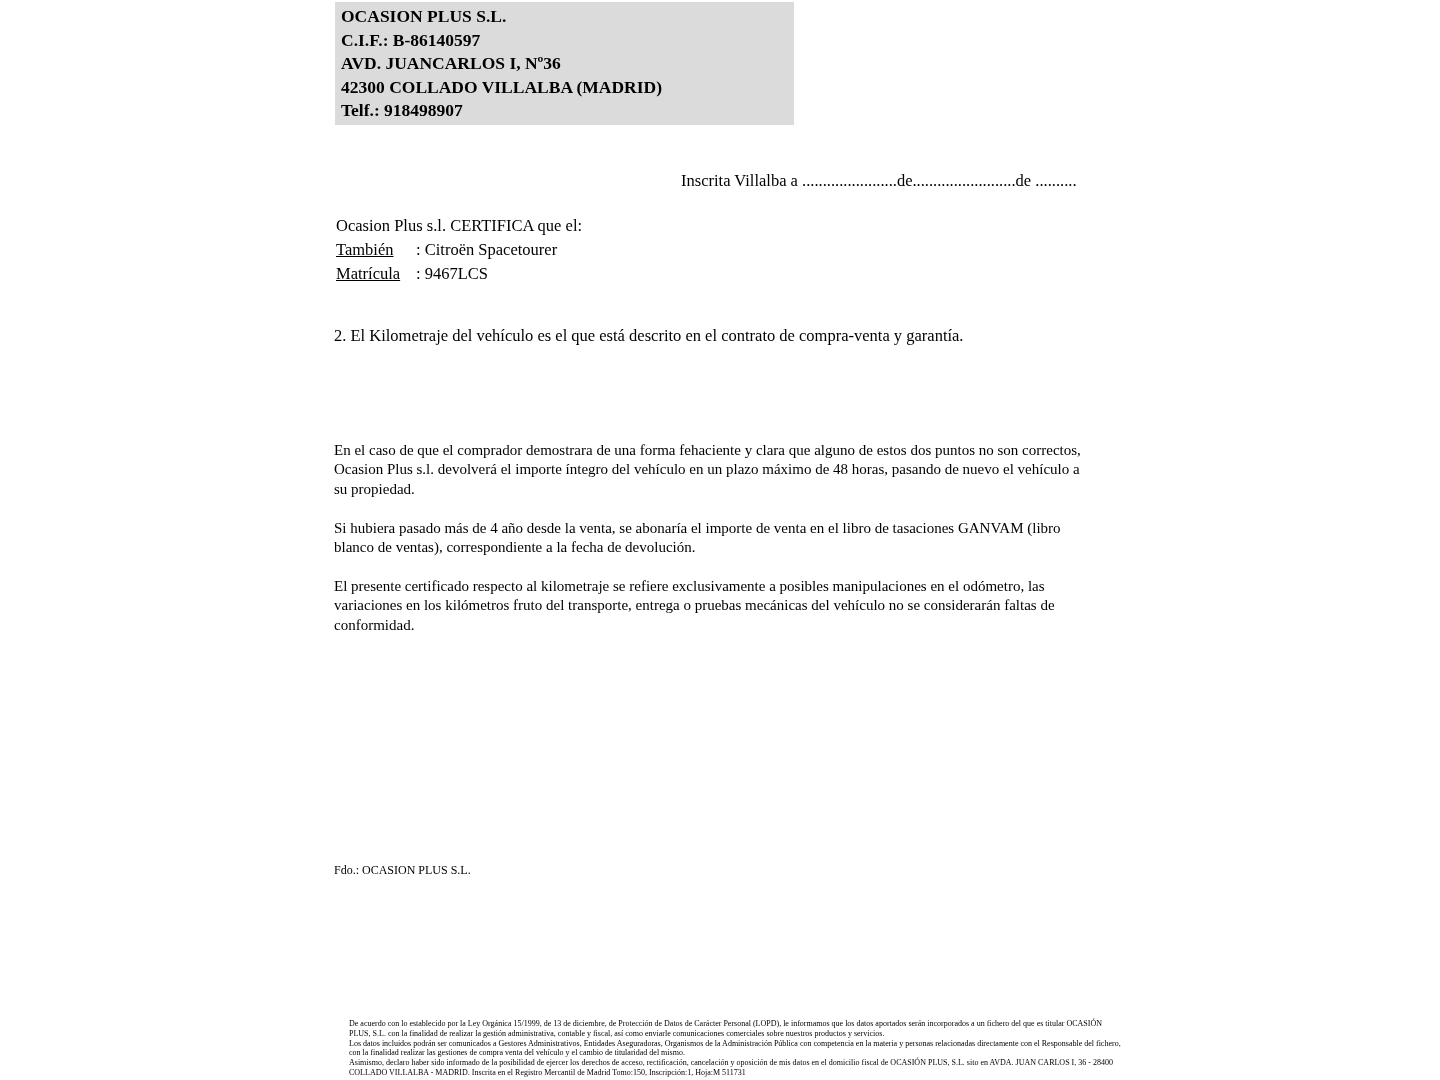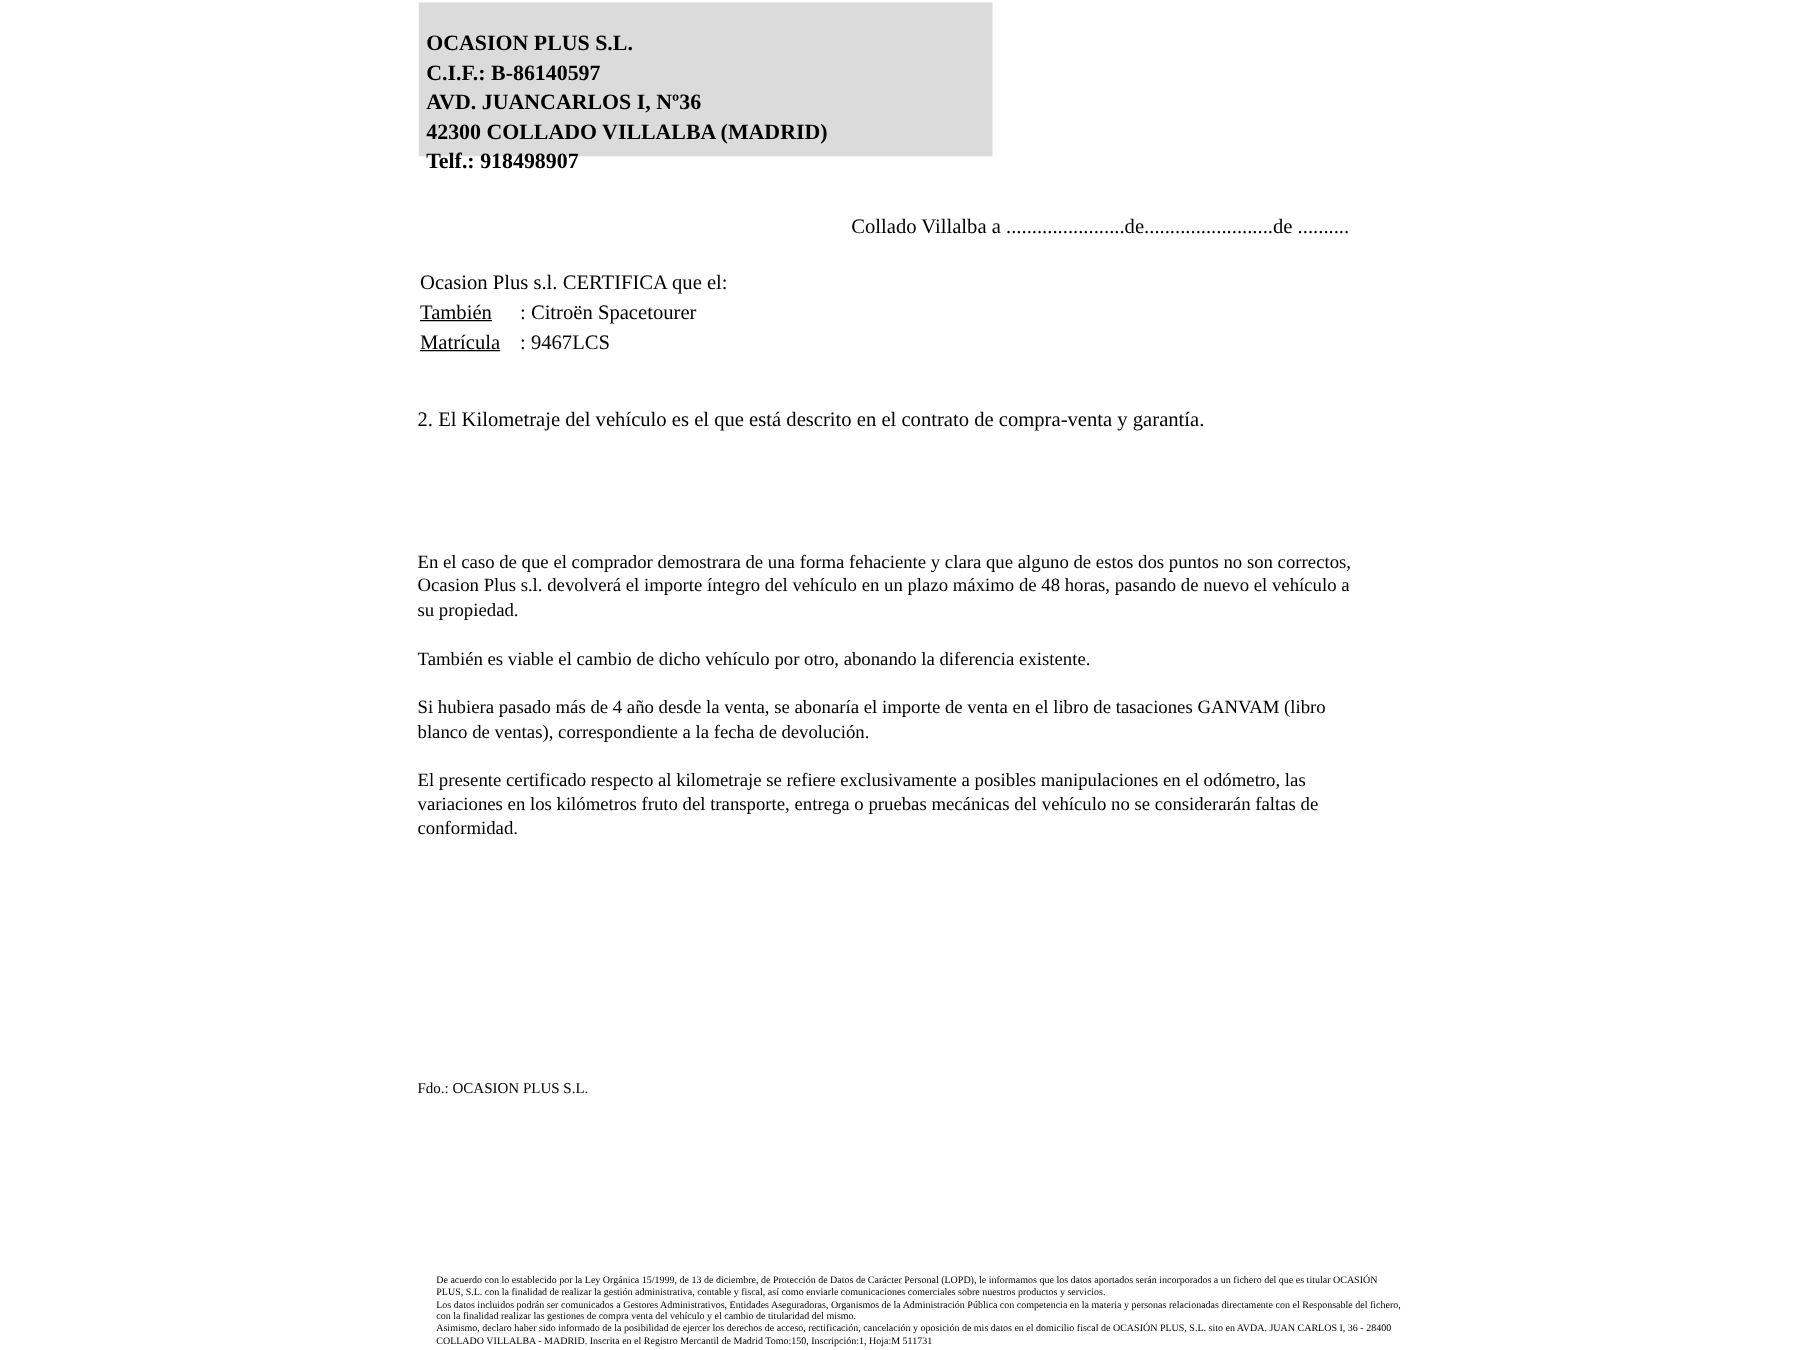--- a/index.html
+++ b/index.html
@@ -13,21 +13,21 @@
     font-family: "Liberation Serif", serif;
     overflow: hidden;
   }
   .header-box {
     position: absolute;
     left: 335px;
     top: 2px;
     width: 459px;
     height: 123px;
     background: #dbdbdb;
-    padding: 21px 8px 0 6px;
+    padding: 3px 8px 0 6px;
     font-weight: bold;
     font-size: 17.5px;
     line-height: 23.6px;
   }
   .date-line {
     position: absolute;
     left: 681px;
     top: 171px;
     font-size: 16.5px;
     white-space: nowrap;
@@ -82,39 +82,38 @@
 <div class="page">
 
   <div class="header-box">
     <div>OCASION PLUS S.L.</div>
     <div>C.I.F.: B-86140597</div>
     <div>AVD. JUANCARLOS I, Nº36</div>
     <div>42300 COLLADO VILLALBA (MADRID)</div>
     <div>Telf.: 918498907</div>
   </div>
 
-  <div class="date-line">Collado Villalba a .......................de.........................de ..........</div>
+  <div class="date-line">Inscrita Villalba a .......................de.........................de ..........</div>
 
   <div class="certify">
     <div>Ocasion Plus s.l. CERTIFICA que el:</div>
     <div class="field-row">
       <span class="field-label"><span class="u">También</span></span><span>: Citroën Spacetourer</span>
     </div>
     <div class="field-row">
       <span class="field-label"><span class="u">Matrícula</span></span><span>: 9467LCS</span>
     </div>
   </div>
 
   <div class="points">
     <div class="point">2. El Kilometraje del vehículo es el que está descrito en el contrato de compra-venta y garantía.</div>
   </div>
 
   <div class="paragraphs">
     <p>En el caso de que el comprador demostrara de una forma fehaciente y clara que alguno de estos dos puntos no son correctos, Ocasion Plus s.l. devolverá el importe íntegro del vehículo en un plazo máximo de 48 horas, pasando de nuevo el vehículo a su propiedad.</p>
-    <p>También es viable el cambio de dicho vehículo por otro, abonando la diferencia existente.</p>
     <p>Si hubiera pasado más de 4 año desde la venta, se abonaría el importe de venta en el libro de tasaciones GANVAM (libro blanco de ventas), correspondiente a la fecha de devolución.</p>
     <p>El presente certificado respecto al kilometraje se refiere exclusivamente a posibles manipulaciones en el odómetro, las variaciones en los kilómetros fruto del transporte, entrega o pruebas mecánicas del vehículo no se considerarán faltas de conformidad.</p>
   </div>
 
   <div class="signature">Fdo.: OCASION PLUS S.L.</div>
 
   <div class="legal">
     <p>De acuerdo con lo establecido por la Ley Orgánica 15/1999, de 13 de diciembre, de Protección de Datos de Carácter Personal (LOPD), le informamos que los datos aportados serán incorporados a un fichero del que es titular OCASIÓN PLUS, S.L. con la finalidad de realizar la gestión administrativa, contable y fiscal, así como enviarle comunicaciones comerciales sobre nuestros productos y servicios.</p>
     <p>Los datos incluidos podrán ser comunicados a Gestores Administrativos, Entidades Aseguradoras, Organismos de la Administración Pública con competencia en la materia y personas relacionadas directamente con el Responsable del fichero, con la finalidad realizar las gestiones de compra venta del vehículo y el cambio de titularidad del mismo.</p>
     <p>Asimismo, declaro haber sido informado de la posibilidad de ejercer los derechos de acceso, rectificación, cancelación y oposición de mis datos en el domicilio fiscal de OCASIÓN PLUS, S.L. sito en AVDA. JUAN CARLOS I, 36 - 28400 COLLADO VILLALBA - MADRID. Inscrita en el Registro Mercantil de Madrid Tomo:150, Inscripción:1, Hoja:M 511731</p>

